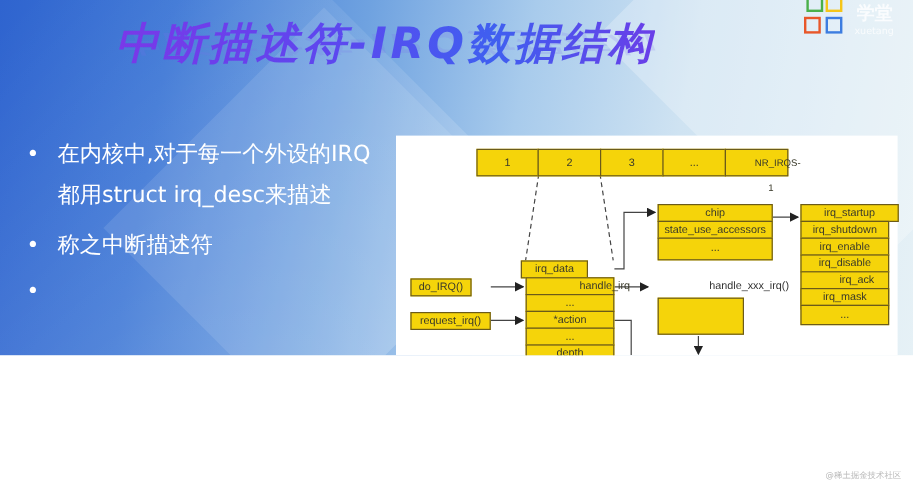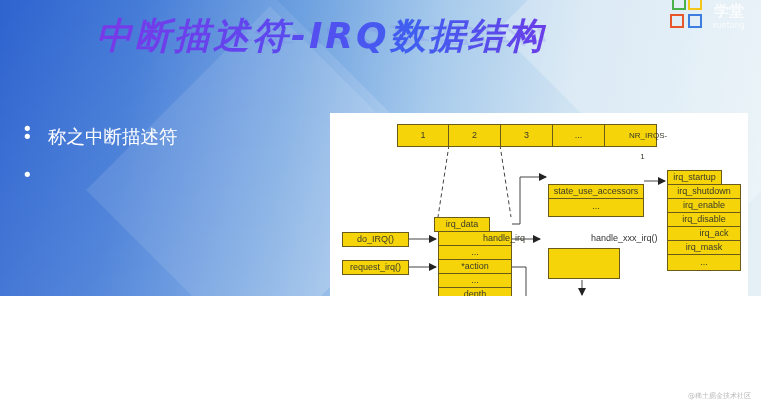--- a/index.html
+++ b/index.html
@@ -52,20 +52,21 @@
     <div class="sq" style="left:20px;top:-4px;border-color:#f5c518;"></div>
     <div class="sq" style="left:2px;top:14px;border-color:#e8572a;"></div>
     <div class="sq" style="left:20px;top:14px;border-color:#3d7de0;"></div>
   </div>
   <div class="logo-text">学堂</div>
   <div class="logo-sub">xuetang</div>
 
   <div class="bullets">
     <div class="bullet b1">
       <span class="dot">•</span>
+      <span>在内核中,对于每一个外设的IRQ都用struct irq_desc来描述</span>
     </div>
     <div class="bullet b2">
       <span class="dot">•</span>
       <span>称之中断描述符</span>
     </div>
     <div class="bullet">
       <span class="dot">•</span>
     </div>
   </div>
 
@@ -94,34 +95,35 @@
 
       <line x1="252" y1="167" x2="252" y2="182" stroke="#444" stroke-width="1" marker-end="url(#ah)"></line>
     </svg>
 
     <div class="cell" style="left:67px;top:11px;width:52px;height:23px;line-height:21px;">1</div>
     <div class="cell" style="left:118px;top:11px;width:53px;height:23px;line-height:21px;">2</div>
     <div class="cell" style="left:170px;top:11px;width:53px;height:23px;line-height:21px;">3</div>
     <div class="cell" style="left:222px;top:11px;width:53px;height:23px;line-height:21px;">...</div>
     <div class="cell" style="left:274px;top:11px;width:53px;height:23px;line-height:21px;font-size:8px;padding-left:24px;">NR_IRQS-1</div>
 
-    <div class="cell" style="left:12px;top:119px;width:67px;height:15px;line-height:13px;">do_IRQ()</div>
+    <div class="cell" style="left:12px;top:119px;width:51px;height:15px;line-height:13px;">do_IRQ()</div>
     <div class="cell" style="left:12px;top:147px;width:67px;height:15px;line-height:13px;">request_irq()</div>
 
     <div class="cell" style="left:104px;top:104px;width:56px;height:15px;line-height:13px;">irq_data</div>
     <div class="cell" style="left:108px;top:118px;width:74px;height:15px;line-height:13px;padding-left:44px;">handle_irq</div>
     <div class="cell" style="left:108px;top:132px;width:74px;height:15px;line-height:13px;">...</div>
     <div class="cell" style="left:108px;top:146px;width:74px;height:15px;line-height:13px;">*action</div>
     <div class="cell" style="left:108px;top:160px;width:74px;height:15px;line-height:13px;">...</div>
     <div class="cell" style="left:108px;top:174px;width:74px;height:15px;line-height:13px;">depth</div>
 
+    <div class="cell" style="left:218px;top:57px;width:96px;height:15px;line-height:13px;">chip</div>
     <div class="cell" style="left:218px;top:71px;width:96px;height:15px;line-height:13px;">state_use_accessors</div>
     <div class="cell" style="left:218px;top:85px;width:96px;height:19px;line-height:15px;">...</div>
 
-    <div class="cell" style="left:337px;top:57px;width:55px;height:15px;line-height:13px;">irq_startup</div>
+    <div class="cell" style="left:337px;top:57px;width:82px;height:15px;line-height:13px;">irq_startup</div>
     <div class="cell" style="left:337px;top:71px;width:74px;height:15px;line-height:13px;">irq_shutdown</div>
     <div class="cell" style="left:337px;top:85px;width:74px;height:15px;line-height:13px;text-align:center;">irq_enable</div>
     <div class="cell" style="left:337px;top:99px;width:74px;height:15px;line-height:13px;">irq_disable</div>
     <div class="cell" style="left:337px;top:113px;width:74px;height:32px;line-height:13px;padding-left:20px;">irq_ack</div>
     <div class="cell" style="left:337px;top:127px;width:74px;height:15px;line-height:13px;">irq_mask</div>
     <div class="cell" style="left:337px;top:141px;width:74px;height:17px;line-height:15px;">...</div>
 
     <div class="label" style="left:217px;top:120px;padding-left:44px;">handle_xxx_irq()</div>
     <div class="cell" style="left:218px;top:135px;width:72px;height:31px;"></div>
   </div>

